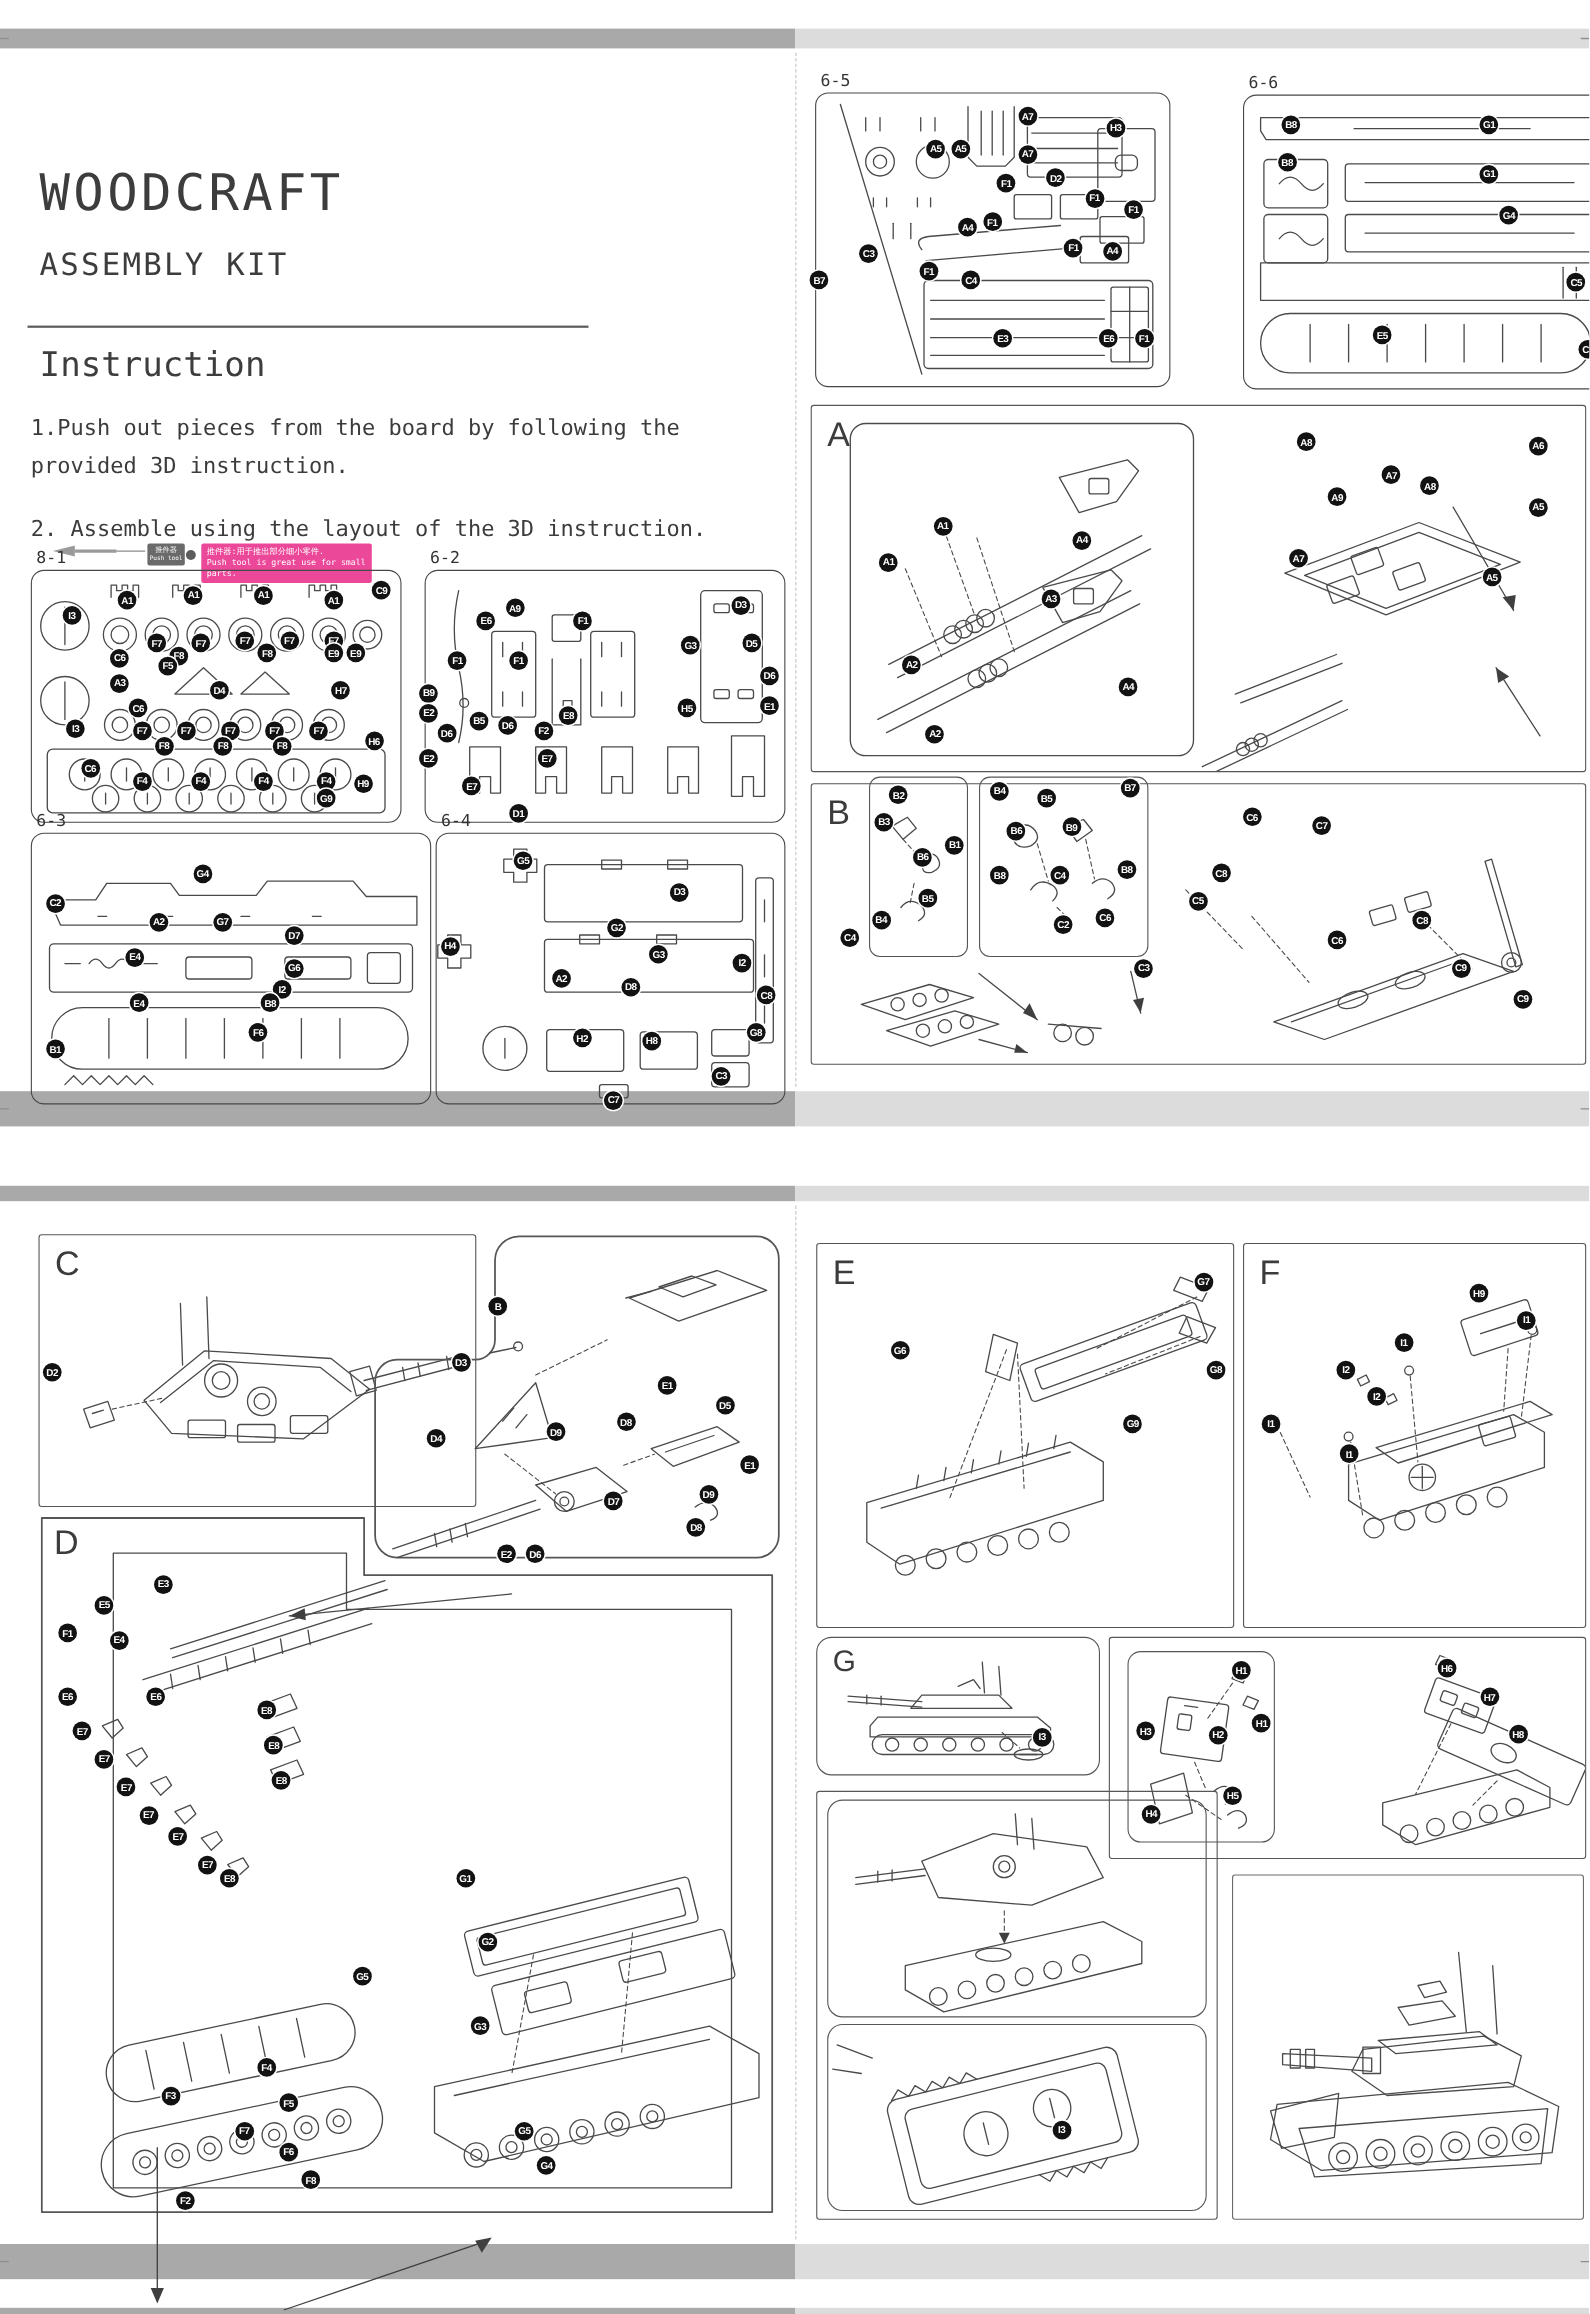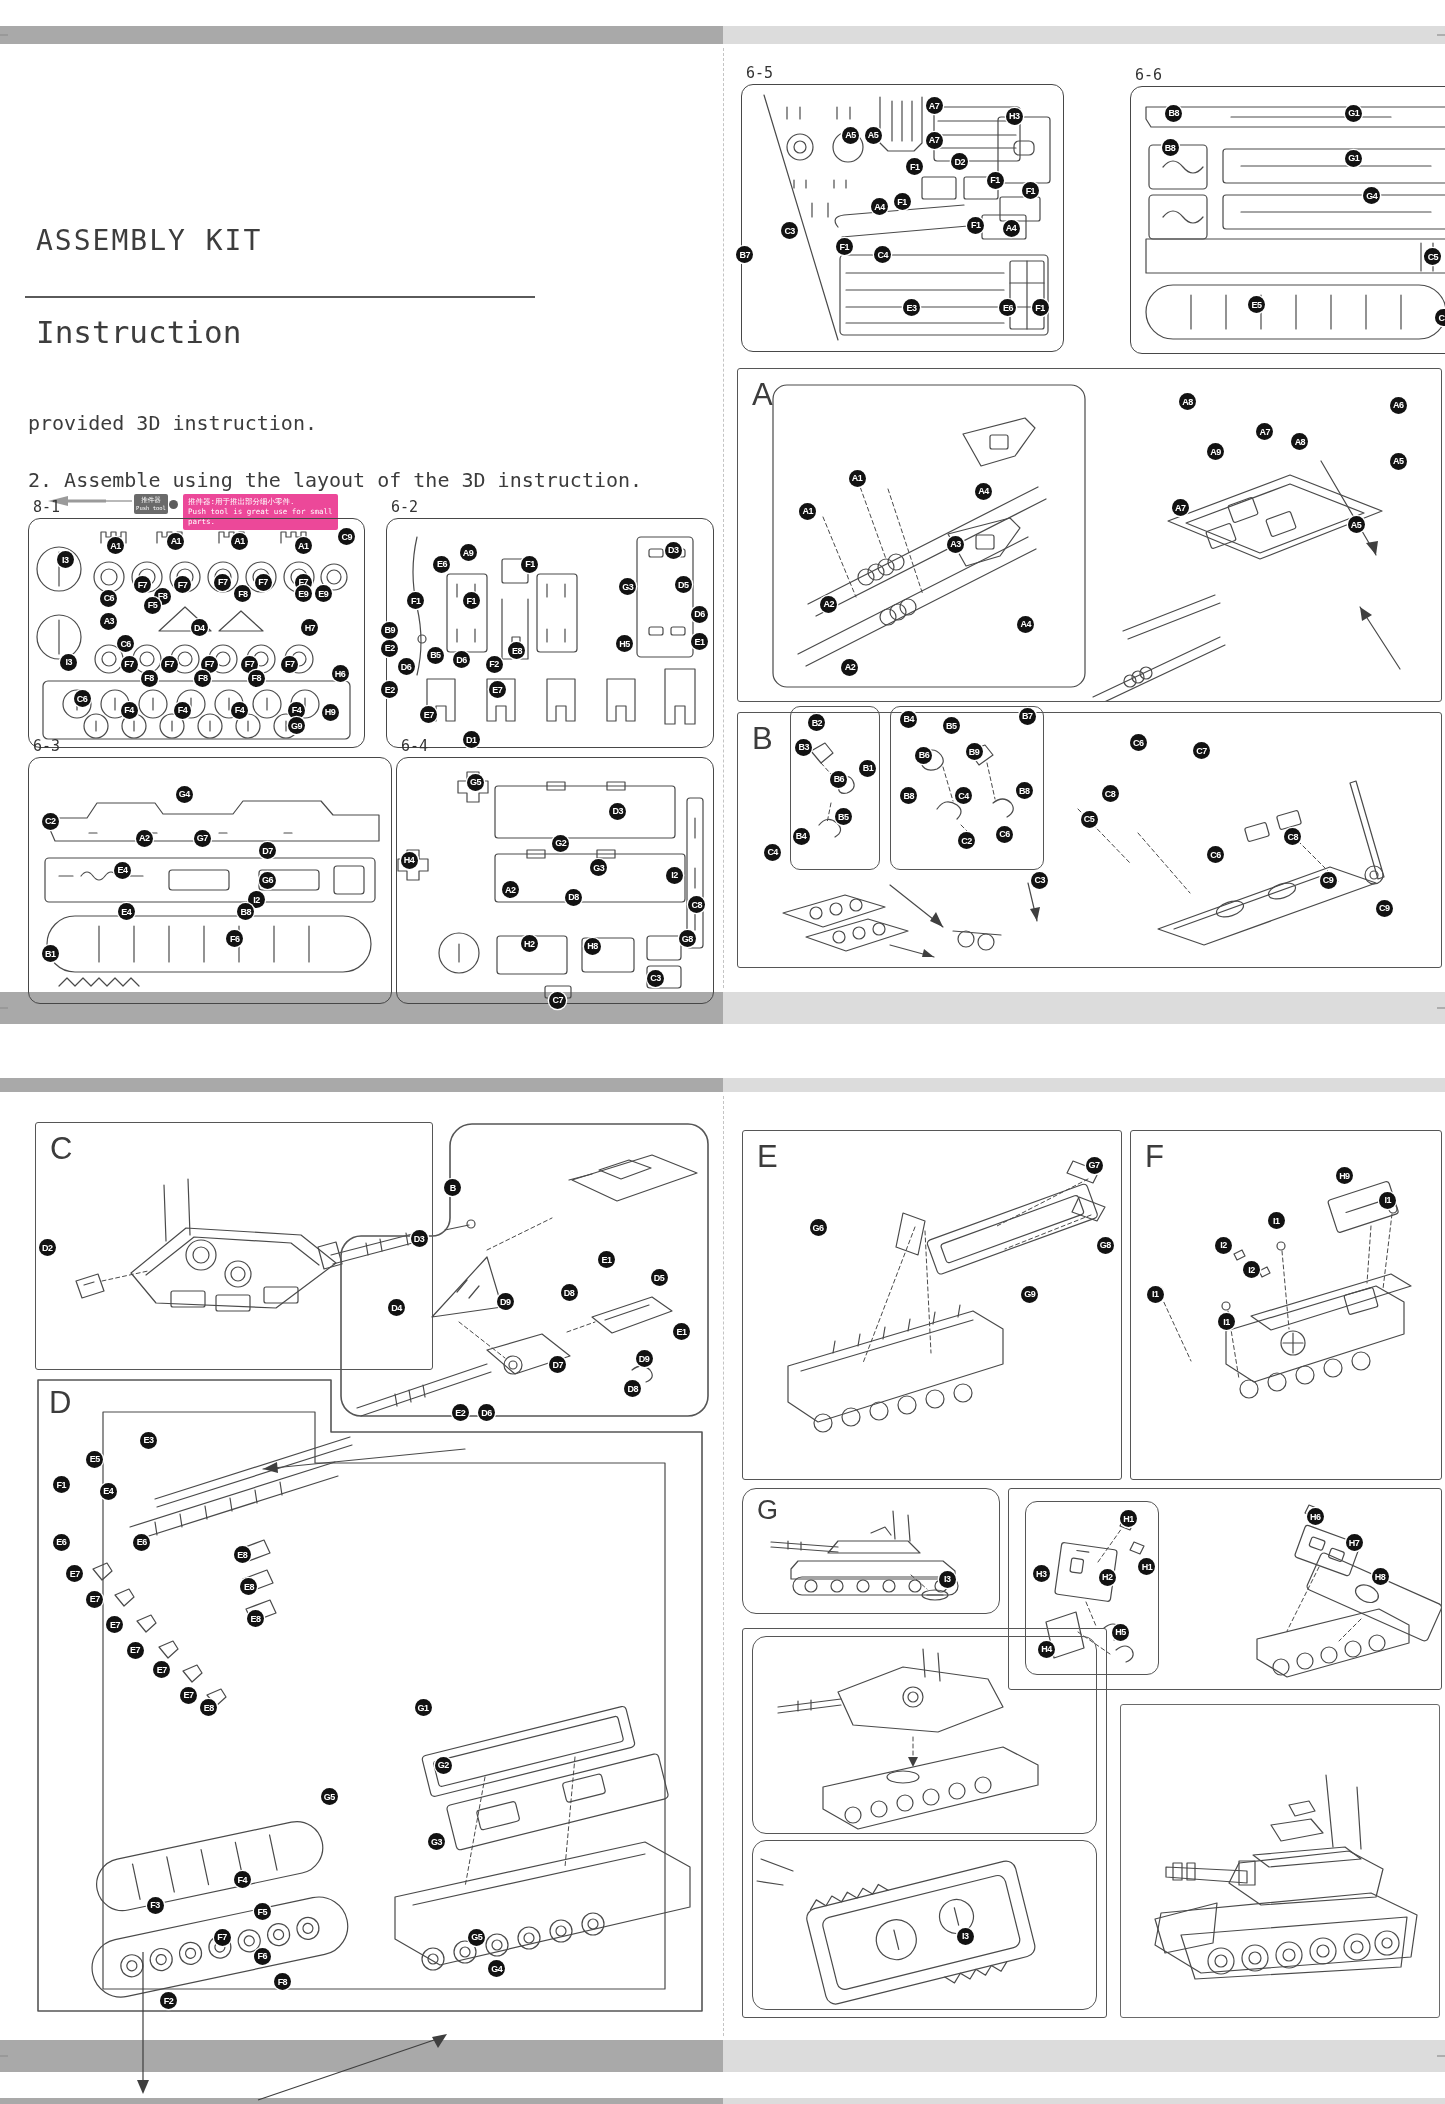--- a/index.html
+++ b/index.html
@@ -45,23 +45,25 @@
   <div class="bar" style="left: 0px; top: 1078px; width: 723px; height: 14px; background: rgb(169, 169, 169);"></div>
   <div class="bar" style="left: 723px; top: 1078px; width: 722px; height: 14px; background: rgb(220, 220, 220);"></div>
   <div class="bar" style="left: 0px; top: 2040px; width: 723px; height: 32px; background: rgb(169, 169, 169);"></div>
   <div class="bar" style="left: 723px; top: 2040px; width: 722px; height: 32px; background: rgb(220, 220, 220);"></div>
   <div class="bar" style="left: 0px; top: 2098px; width: 723px; height: 6px; background: rgb(169, 169, 169);"></div>
   <div class="bar" style="left: 723px; top: 2098px; width: 722px; height: 6px; background: rgb(220, 220, 220);"></div>
 
   <div class="sep" style="left:723px;top:48px;height:940px;"></div>
   <div class="sep" style="left:723px;top:1096px;height:940px;"></div>
 
+  <div class="abs title" style="left:36px;top:148px;">WOODCRAFT</div>
   <div class="abs subtitle" style="left:36px;top:224px;">ASSEMBLY KIT</div>
   <div class="rule" style="left:25px;top:296px;width:510px;"></div>
   <div class="abs heading" style="left:36px;top:314px;">Instruction</div>
+  <div class="body-line" style="left:28px;top:376px;">1.Push out pieces from the board by following the</div>
   <div class="body-line" style="left:28px;top:411px;">provided 3D instruction.</div>
   <div class="body-line" style="left:28px;top:468px;">2. Assemble using the layout of the 3D instruction.</div>
 
   <svg class="abs" style="left:48px;top:492px;" width="85" height="18" viewBox="0 0 85 18">
     <polygon points="0,9 20,4 20,14" fill="#9a9a9a"></polygon>
     <line x1="20" y1="9" x2="58" y2="9" stroke="#9a9a9a" stroke-width="3"></line>
     <line x1="58" y1="9" x2="84" y2="9" stroke="#8a8a8a" stroke-width="1.2"></line>
   </svg>
   <div class="tag-box" style="left: 134px; top: 494px; width: 30px; background: rgb(106, 106, 106);">
     <div>推件器</div>

